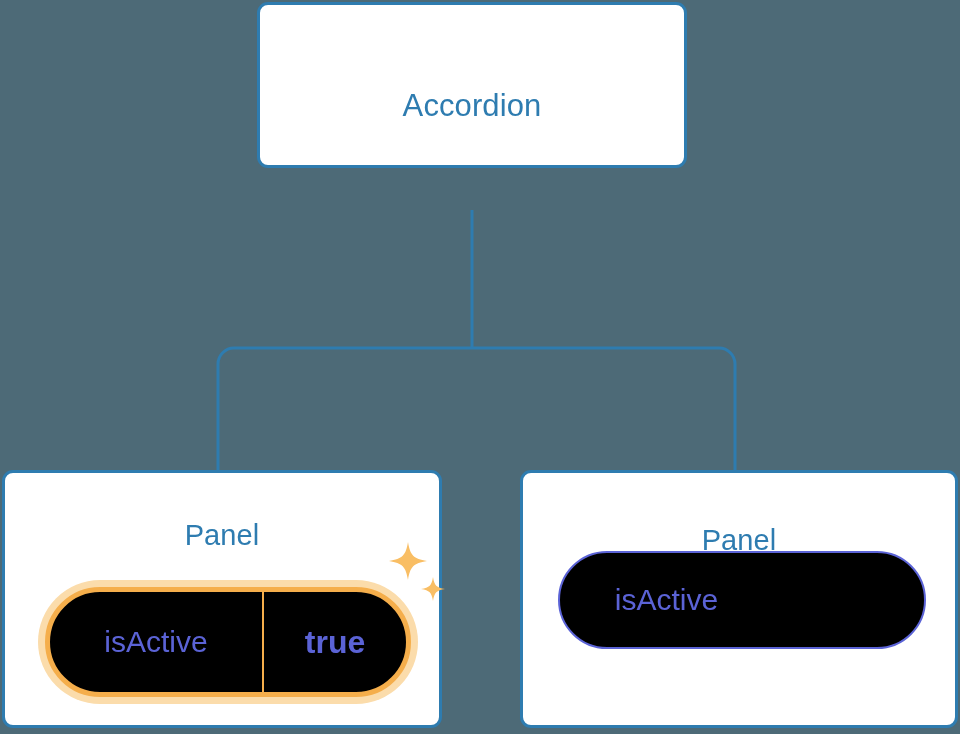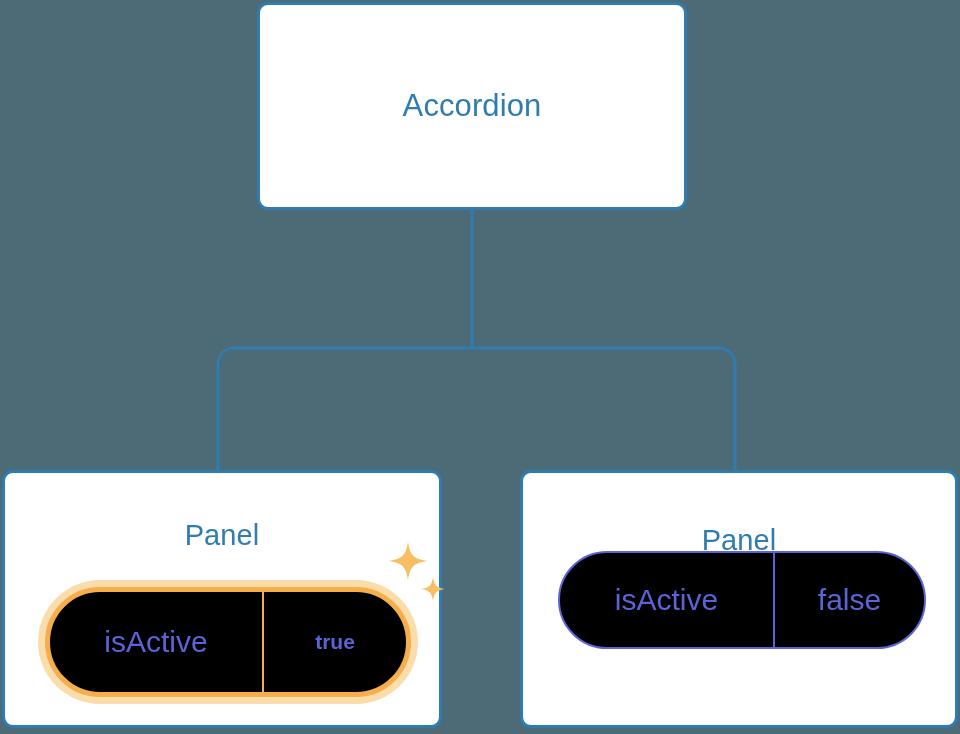--- a/index.html
+++ b/index.html
@@ -35,21 +35,21 @@
     position: absolute;
     box-sizing: border-box;
     background: #ffffff;
     border: 3px solid #2e7cb0;
     border-radius: 11px;
   }
   #node-accordion {
     left: 257px;
     top: 2px;
     width: 430px;
-    height: 208px;
+    height: 166px;
   }
   #node-panel-left {
     left: 2px;
     top: 470px;
     width: 440px;
     height: 258px;
   }
   #node-panel-right {
     left: 520px;
     top: 470px;
@@ -144,21 +144,21 @@
     top: 114px;
     width: 366px;
     height: 110px;
   }
   #pill-left .pill-key {
     width: 212px;
     font-size: 30px;
     font-weight: 400;
   }
   #pill-left .pill-val {
-    font-size: 21px;
+    font-size: 32px;
   }
 
   
   .sparkles {
     position: absolute;
     left: 378px;
     top: 67px;
     width: 70px;
     height: 78px;
     pointer-events: none;
@@ -193,17 +193,16 @@
       <path d="M25,2 C27.2,15.5 30.5,18.8 44,21 C30.5,23.2 27.2,26.5 25,40 C22.8,26.5 19.5,23.2 6,21 C19.5,18.8 22.8,15.5 25,2 Z" fill="#f9be64"></path>
       <path d="M50,37 C51.4,45.6 53.4,47.6 62,49 C53.4,50.4 51.4,52.4 50,61 C48.6,52.4 46.6,50.4 38,49 C46.6,47.6 48.6,45.6 50,37 Z" fill="#f9be64"></path>
     </svg>
   </div>
 
   <div class="node" id="node-panel-right">
     <div class="node-title">Panel</div>
 
     <div class="pill" id="pill-right">
       <div class="pill-key">isActive</div>
-      <div class="pill-val">false</div>
     </div>
   </div>
 
 </div>
 
 </body></html>

